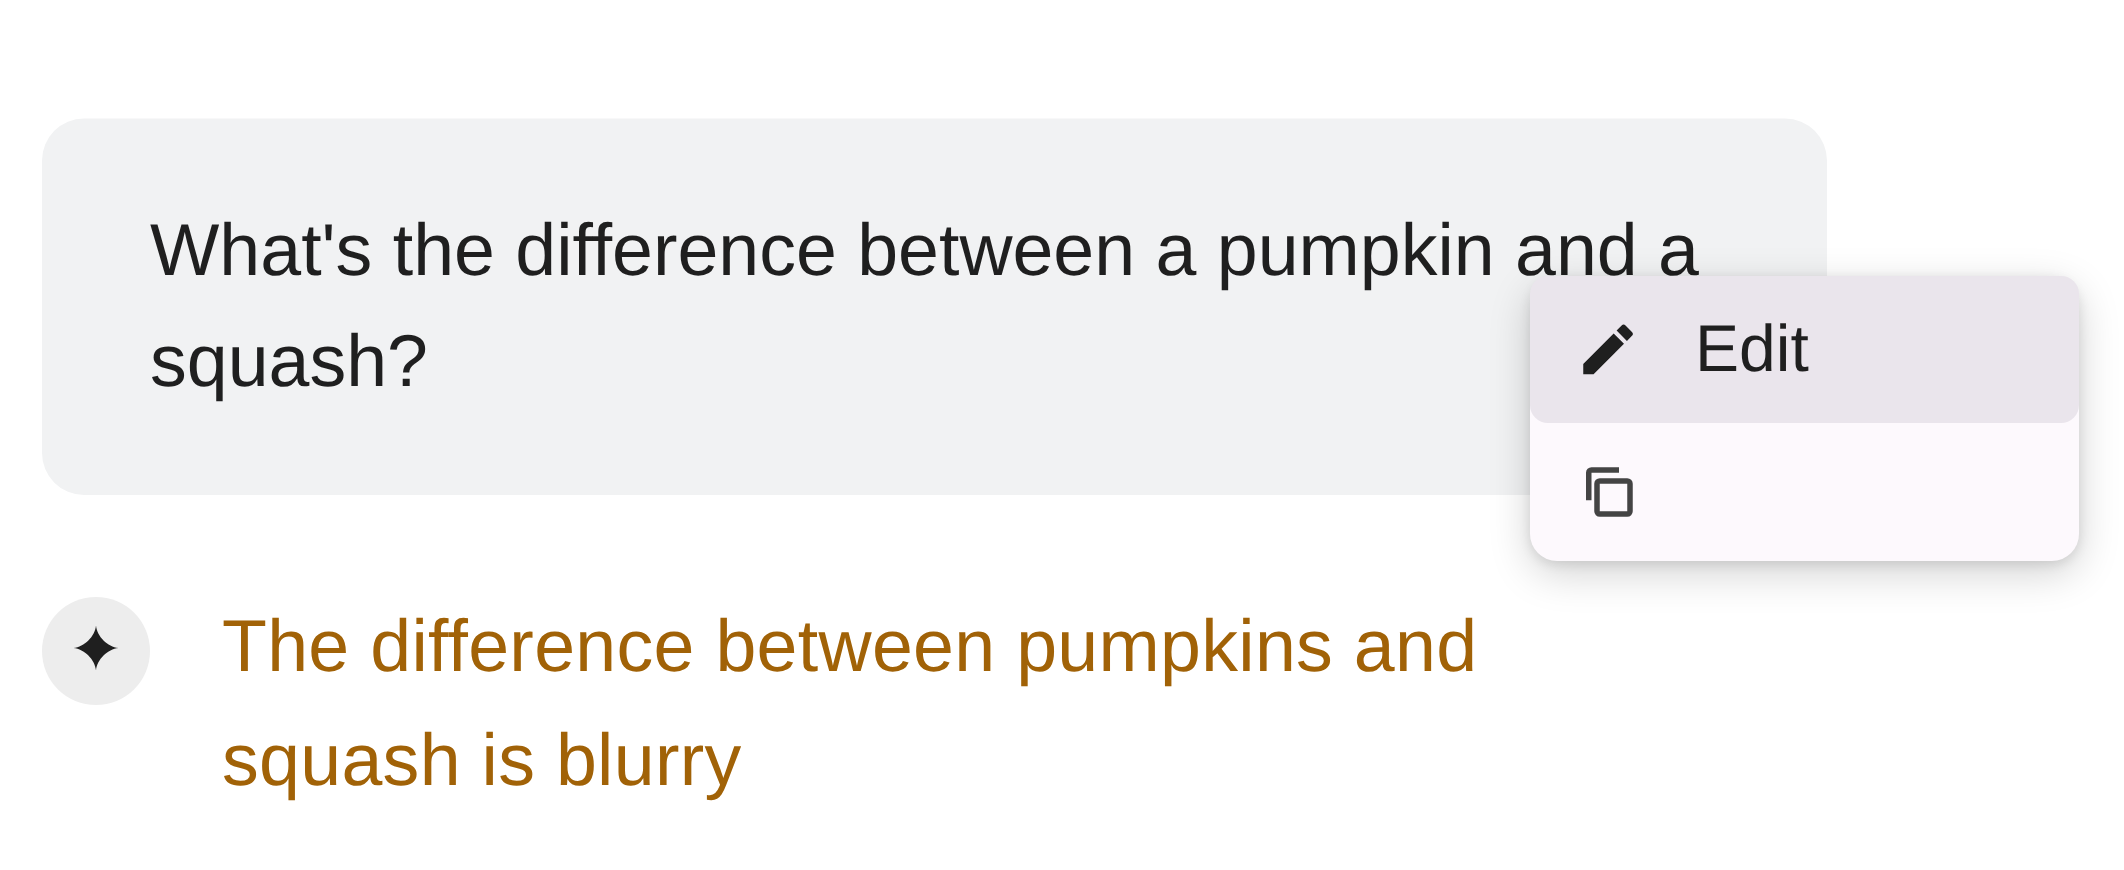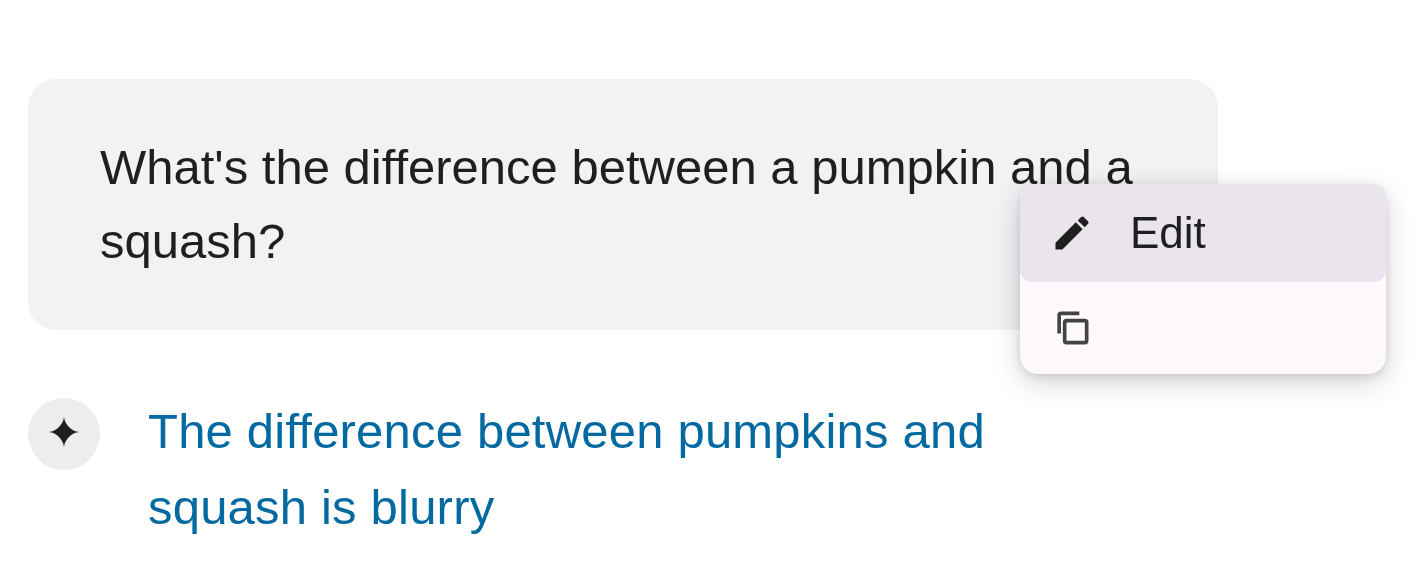--- a/index.html
+++ b/index.html
@@ -48,21 +48,21 @@
       flex-shrink: 0;
       margin-top: 4px;
     }
     .sparkle-badge svg {
       width: 36px;
       height: 36px;
     }
     .response-text {
       font-size: 49px;
       line-height: 1.55;
-      color: #0369a1;
+      color: #a16207;
       letter-spacing: 0.2px;
     }
     .context-menu {
       position: absolute;
       right: 30px;
       top: 184px;
       width: 366px;
       background: #fdf9fd;
       border-radius: 18px;
       box-shadow: 0 8px 28px rgba(0,0,0,0.18), 0 2px 8px rgba(0,0,0,0.10);

